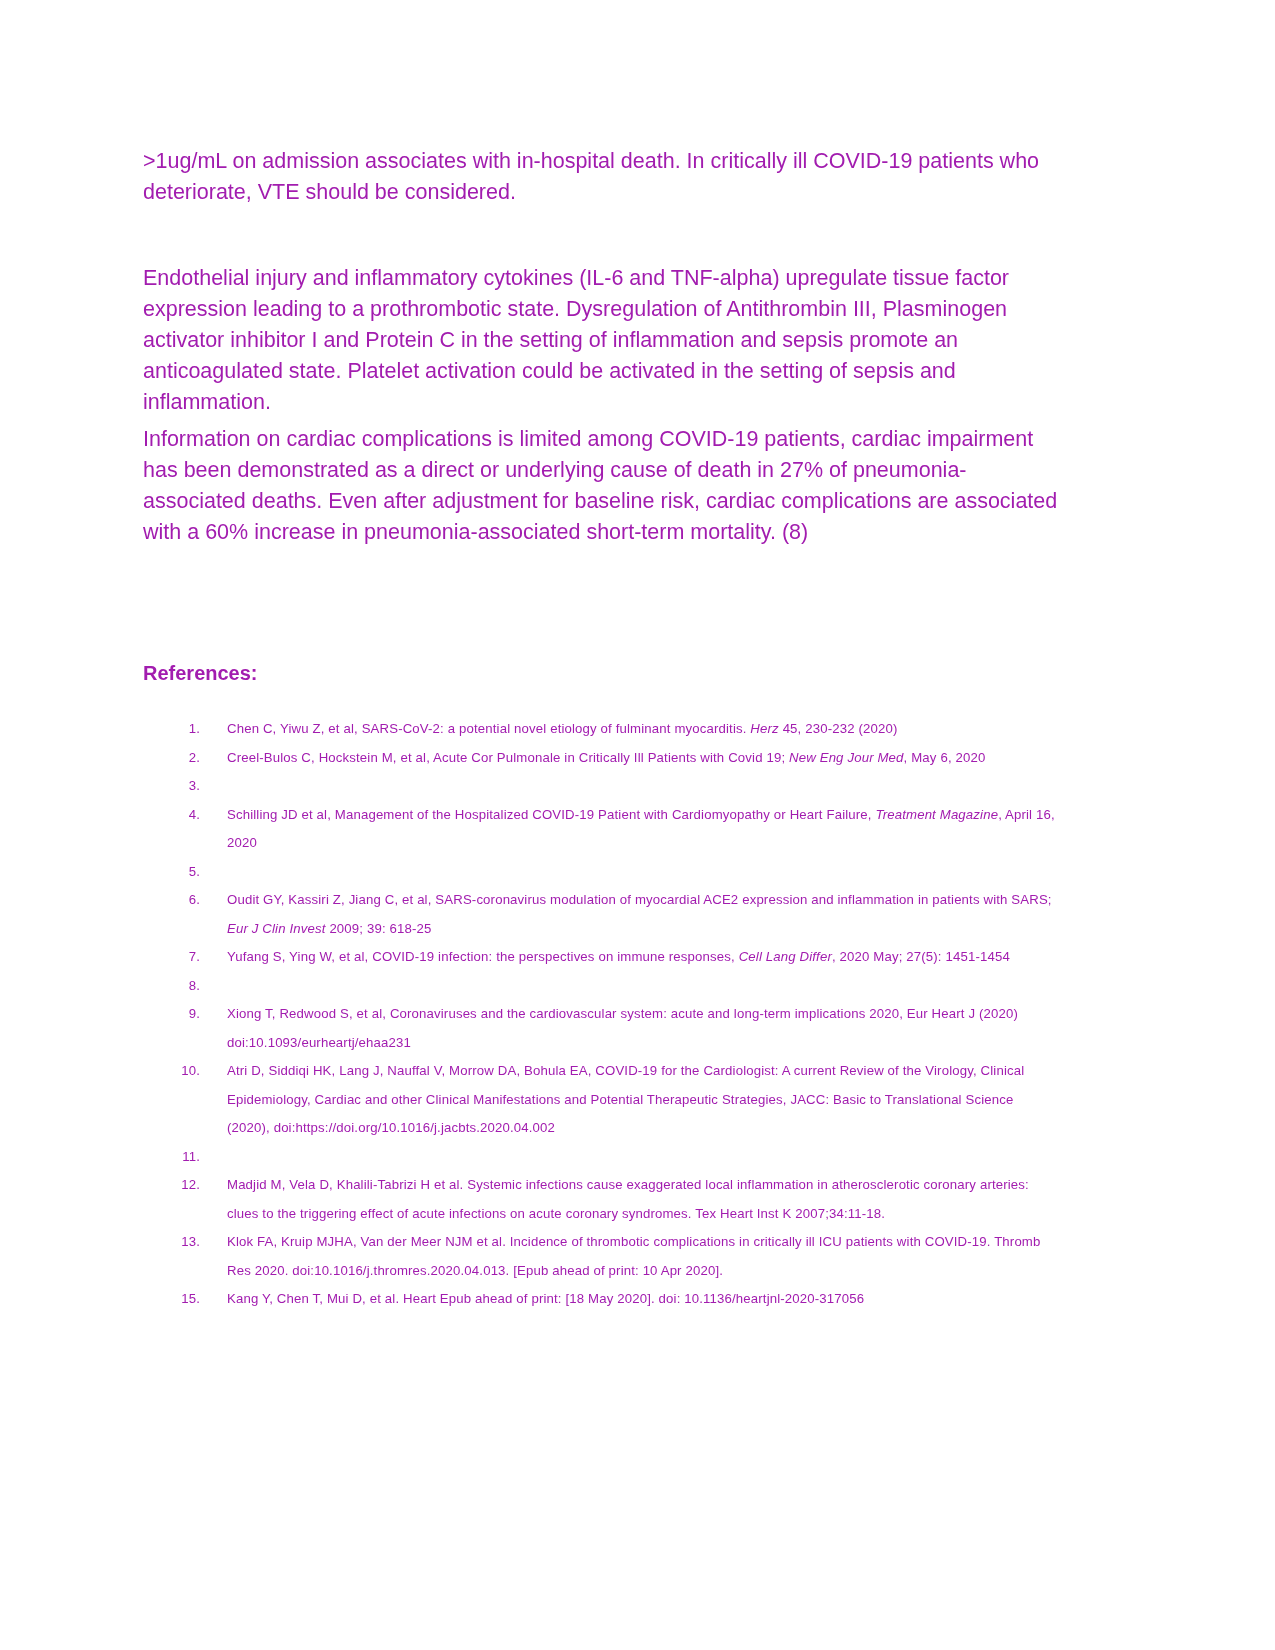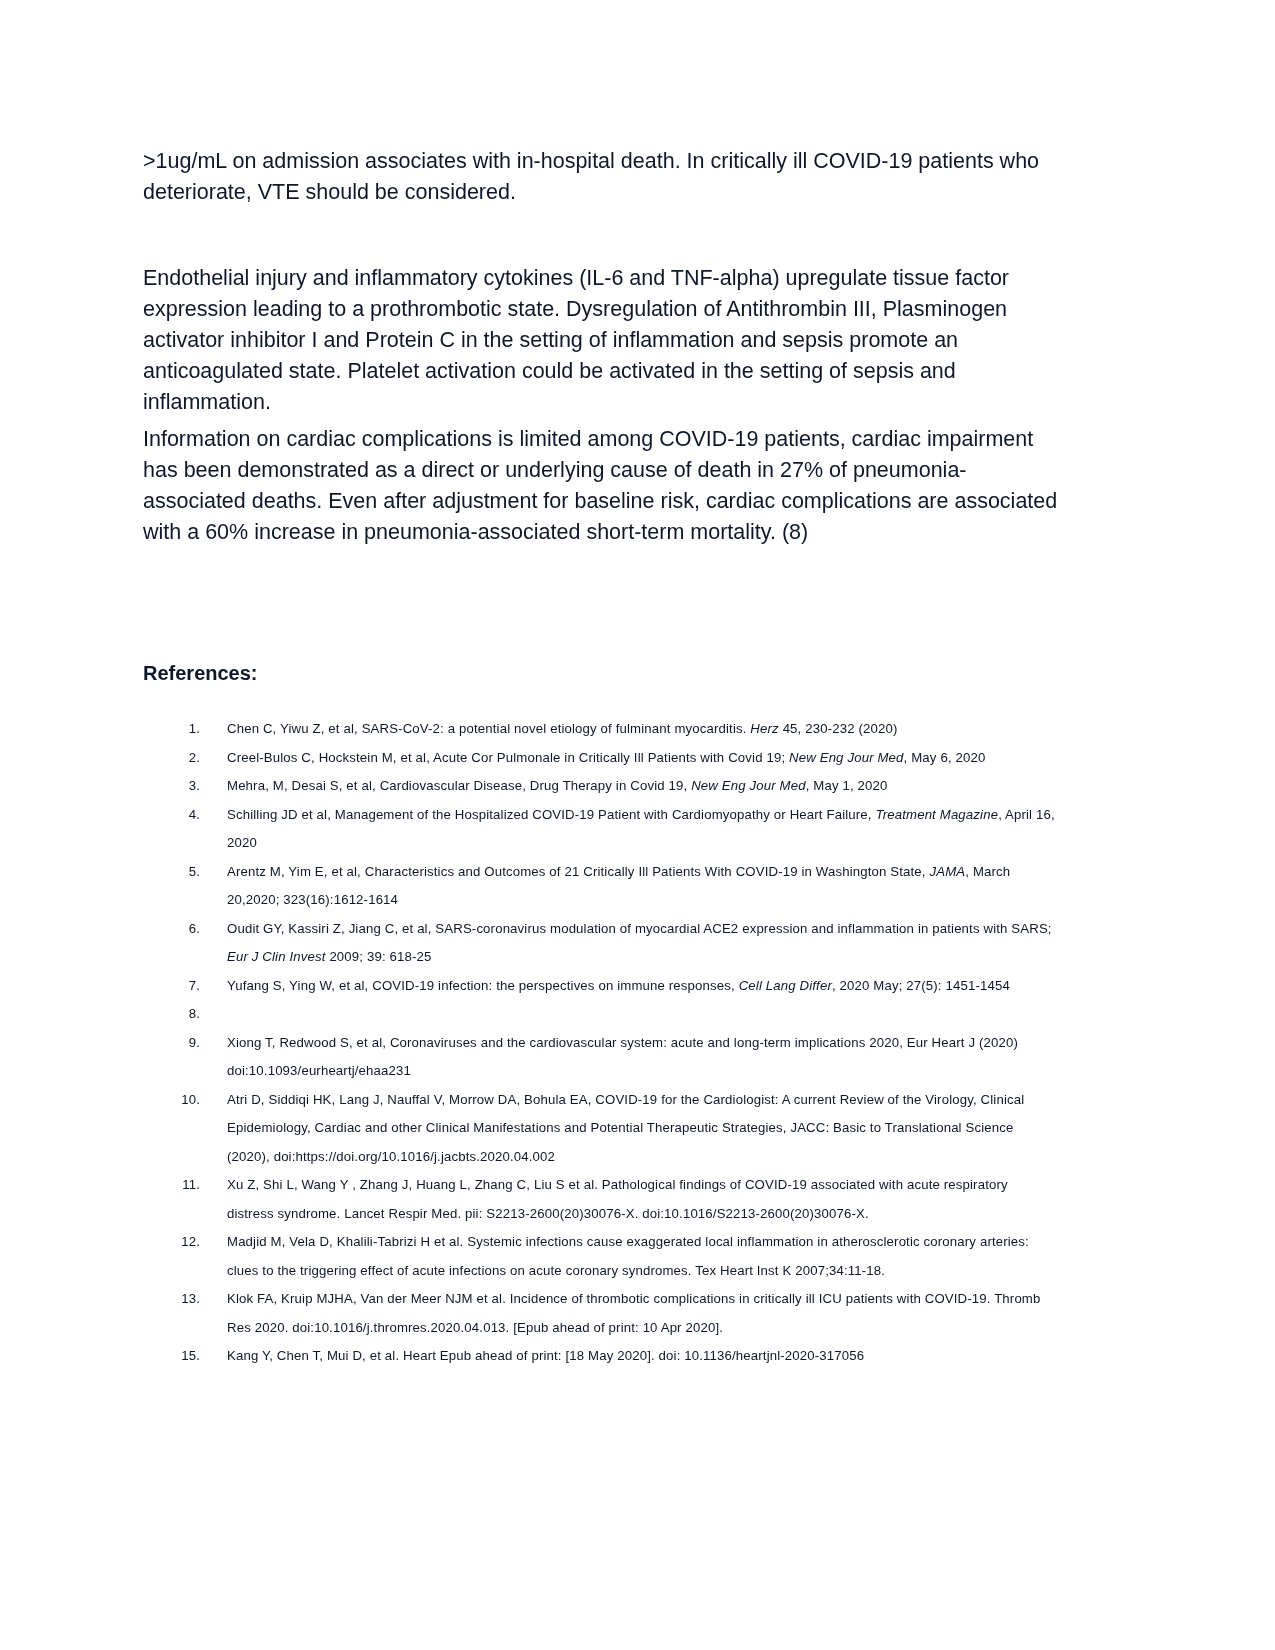--- a/index.html
+++ b/index.html
@@ -2,21 +2,21 @@
 <html><head>
 <meta charset="utf-8">
 <style>
   html, body { margin: 0; padding: 0; background: #ffffff; }
   .page {
     position: relative;
     width: 1275px;
     height: 1412px;
     margin: 0 auto;
     background: #ffffff;
-    color: #0f172a;
+    color: #a21caf;
     font-family: "Liberation Sans", "DejaVu Sans", sans-serif;
     box-sizing: border-box;
     padding: 146px 110px 0 143px;
     overflow: hidden;
   }
   .para {
     font-size: 21.5px;
     line-height: 31px;
     white-space: pre-line;
     width: 1012px;
@@ -67,31 +67,28 @@
       <li class="ref-item">
         <span class="ref-num">1.</span>
         <span class="ref-text"><span>Chen C, Yiwu Z, et al, SARS-CoV-2: a potential novel etiology of fulminant myocarditis. </span><span class="it">Herz</span><span> 45, 230-232 (2020)</span></span>
       </li>
       <li class="ref-item">
         <span class="ref-num">2.</span>
         <span class="ref-text"><span>Creel-Bulos C, Hockstein M, et al, Acute Cor Pulmonale in Critically Ill Patients with Covid 19; </span><span class="it">New Eng Jour Med</span><span>, May 6, 2020</span></span>
       </li>
       <li class="ref-item">
         <span class="ref-num">3.</span>
-        <span class="ref-text"><span>Mehra, M, Desai S, et al, Cardiovascular Disease, Drug Therapy in Covid 19, </span><span class="it">New Eng Jour Med</span><span>, May 1, 2020</span></span>
       </li>
       <li class="ref-item">
         <span class="ref-num">4.</span>
         <span class="ref-text"><span>Schilling JD et al, Management of the Hospitalized COVID-19 Patient with Cardiomyopathy or Heart Failure, </span><span class="it">Treatment Magazine</span><span>, April 16,
 2020</span></span>
       </li>
       <li class="ref-item">
         <span class="ref-num">5.</span>
-        <span class="ref-text"><span>Arentz M, Yim E, et al, Characteristics and Outcomes of 21 Critically Ill Patients With COVID-19 in Washington State, </span><span class="it">JAMA</span><span>, March
-20,2020; 323(16):1612-1614</span></span>
       </li>
       <li class="ref-item">
         <span class="ref-num">6.</span>
         <span class="ref-text"><span>Oudit GY, Kassiri Z, Jiang C, et al, SARS-coronavirus modulation of myocardial ACE2 expression and inflammation in patients with SARS;
 </span><span class="it">Eur J Clin Invest</span><span> 2009; 39: 618-25</span></span>
       </li>
       <li class="ref-item">
         <span class="ref-num">7.</span>
         <span class="ref-text"><span>Yufang S, Ying W, et al, COVID-19 infection: the perspectives on immune responses, </span><span class="it">Cell Lang Differ</span><span>, 2020 May; 27(5): 1451-1454</span></span>
       </li>
@@ -104,22 +101,20 @@
 doi:10.1093/eurheartj/ehaa231</span></span>
       </li>
       <li class="ref-item">
         <span class="ref-num">10.</span>
         <span class="ref-text"><span>Atri D, Siddiqi HK, Lang J, Nauffal V, Morrow DA, Bohula EA, COVID-19 for the Cardiologist: A current Review of the Virology, Clinical
 Epidemiology, Cardiac and other Clinical Manifestations and Potential Therapeutic Strategies, JACC: Basic to Translational Science
 (2020), doi:https://doi.org/10.1016/j.jacbts.2020.04.002</span></span>
       </li>
       <li class="ref-item">
         <span class="ref-num">11.</span>
-        <span class="ref-text"><span>Xu Z, Shi L, Wang Y , Zhang J, Huang L, Zhang C, Liu S et al. Pathological findings of COVID-19 associated with acute respiratory
-distress syndrome. Lancet Respir Med. pii: S2213-2600(20)30076-X. doi:10.1016/S2213-2600(20)30076-X.</span></span>
       </li>
       <li class="ref-item">
         <span class="ref-num">12.</span>
         <span class="ref-text"><span>Madjid M, Vela D, Khalili-Tabrizi H et al. Systemic infections cause exaggerated local inflammation in atherosclerotic coronary arteries:
 clues to the triggering effect of acute infections on acute coronary syndromes. Tex Heart Inst K 2007;34:11-18.</span></span>
       </li>
       <li class="ref-item">
         <span class="ref-num">13.</span>
         <span class="ref-text"><span>Klok FA, Kruip MJHA, Van der Meer NJM et al. Incidence of thrombotic complications in critically ill ICU patients with COVID-19. Thromb
 Res 2020. doi:10.1016/j.thromres.2020.04.013. [Epub ahead of print: 10 Apr 2020].</span></span>

